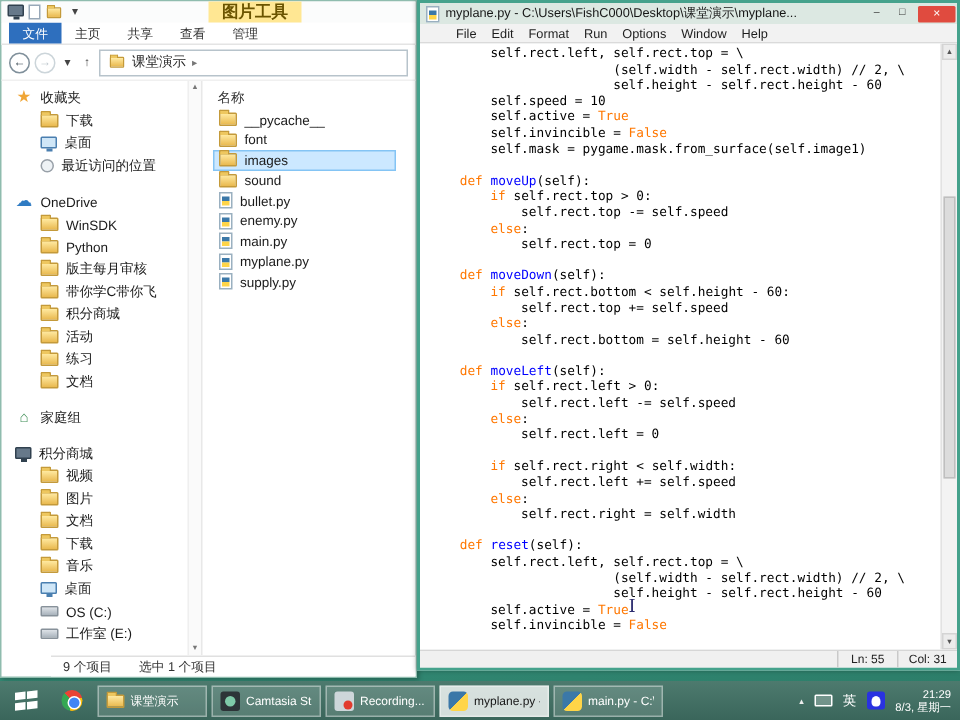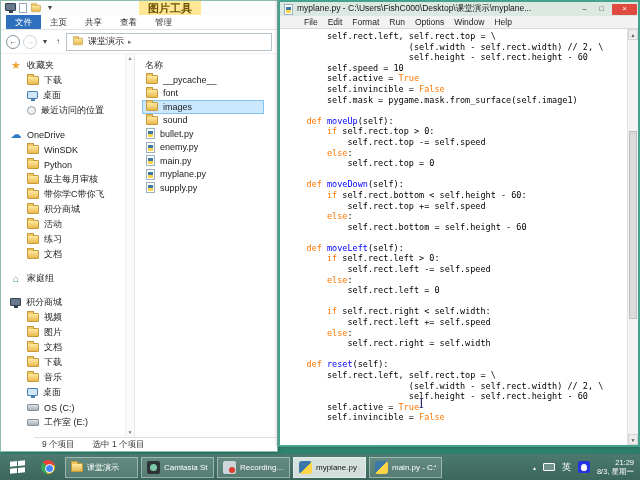--- a/index.html
+++ b/index.html
@@ -362,20 +362,24 @@
           <div class="cl"><span class="tk-p">                        self.height - self.rect.height - 60</span></div>
           <div class="cl"><span class="tk-p">        self.active = </span><span class="tk-k">True</span></div>
           <div class="cl"><span class="tk-p">        self.invincible = </span><span class="tk-k">False</span></div>
         </div>
       <div class="vscroll">
         <span class="vs-btn vs-up">▲</span>
         <span class="vs-thumb"></span>
         <span class="vs-btn vs-down">▼</span>
       </div>
     </div>
+    <div class="idle-status">
+      <span class="status-cell">Ln: 55</span>
+      <span class="status-cell">Col: 31</span>
+    </div>
   </div>
 
   <div class="taskbar">
     <div id="tb-buttons" style="display:flex;align-items:center;gap:3px;">
         <div class="tb-btn tb-ico">
           <span class="icon i-start"></span>
         </div>
         <div class="tb-btn tb-ico">
           <span class="icon i-chrome"></span>
         </div>

